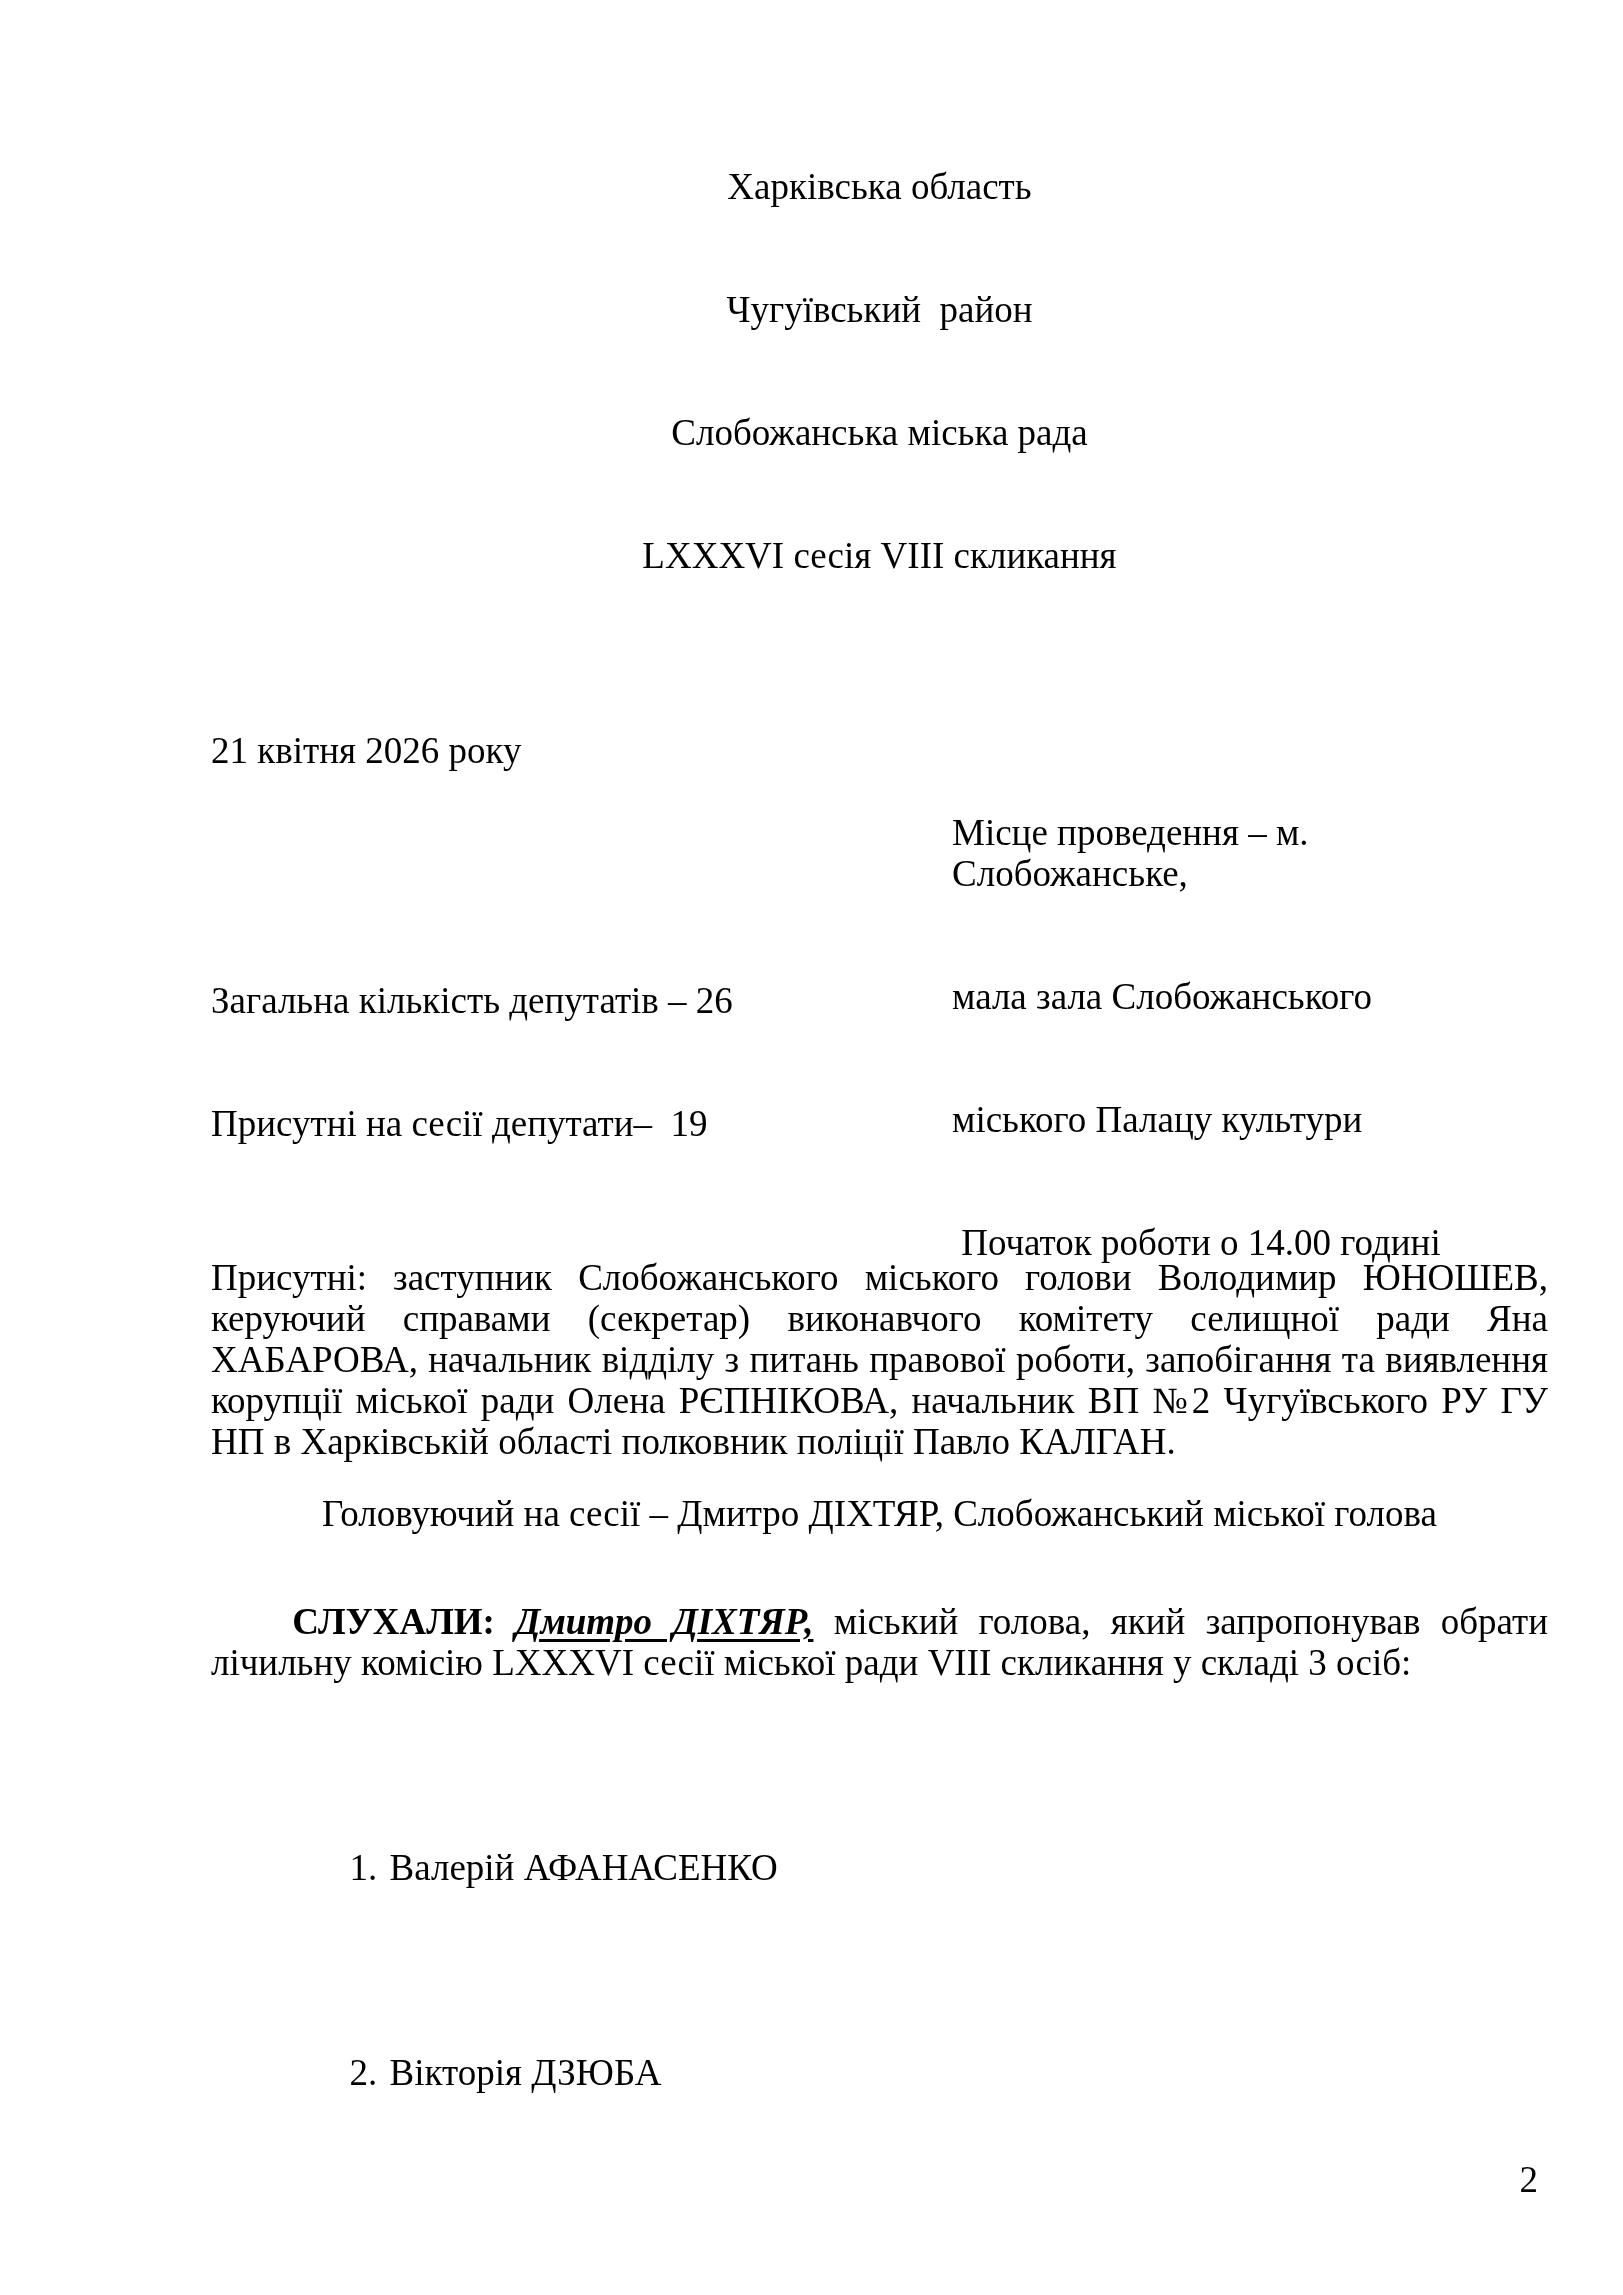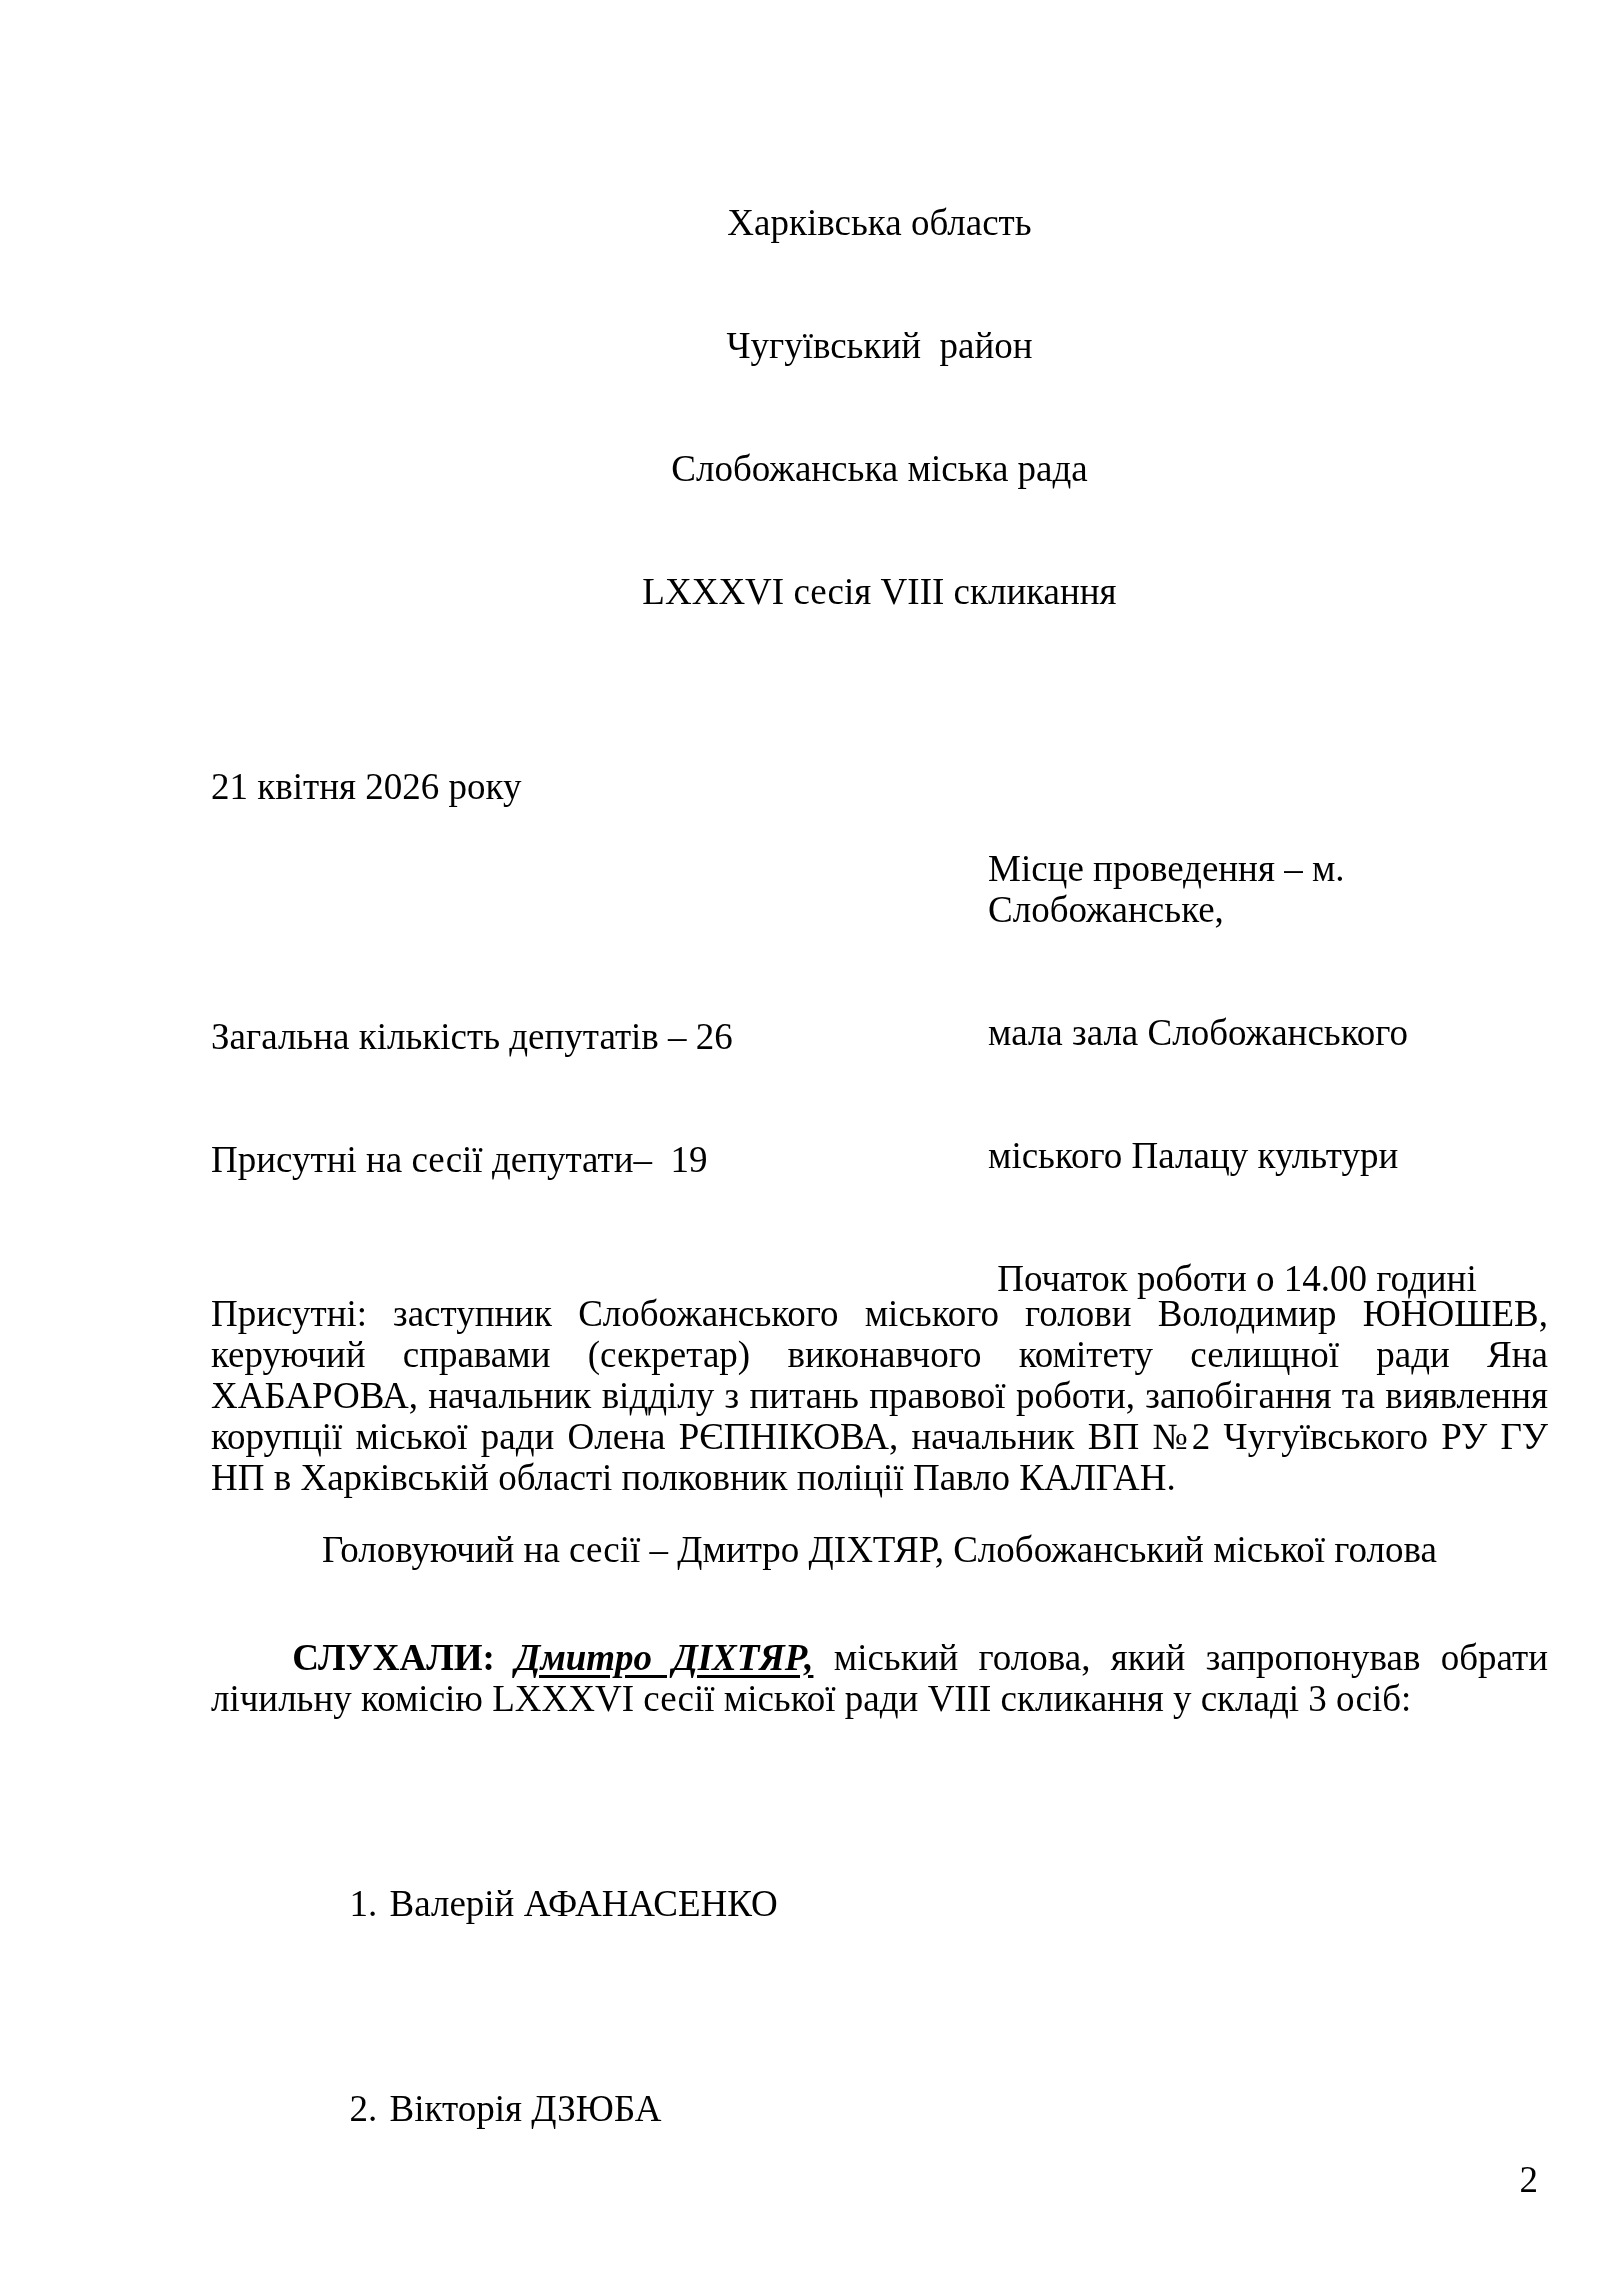--- a/index.html
+++ b/index.html
@@ -10,32 +10,32 @@
   .page {
     position: relative;
     width: 1623px;
     height: 2295px;
     background: #ffffff;
     color: #000000;
     font-family: "Liberation Serif", "DejaVu Serif", serif;
     font-size: 37px;
     line-height: 41px;
     box-sizing: border-box;
-    padding: 120px 75px 0 211px;
+    padding: 84px 75px 0 211px;
     overflow: hidden;
   }
   .page div, .page p, .page span, .page b, .page i {
     white-space: pre-wrap;
   }
   p { margin: 0; }
   .center-block { text-align: center; }
   .just { text-align: justify; text-align-last: left; }
   .meta-row { position: relative; height: 165px; margin-top: 72px; }
   .date { position: absolute; left: 0; top: 0; }
-  .location-block { position: absolute; left: 777px; top: 0; }
+  .location-block { position: absolute; left: 741px; top: 0; }
   .attendance { margin-top: 2.6px; }
   .present-par { margin-top: 31px; }
   .chair-line { margin-top: 31px; text-align: center; }
   .section-sluhaly { margin-top: 26px; }
   .list-item { padding-left: 83px; }
   .list-num { display: inline-block; min-width: 40px; }
   .lbl { font-weight: bold; }
   .speaker {
     font-weight: bold;
     text-decoration: underline;

